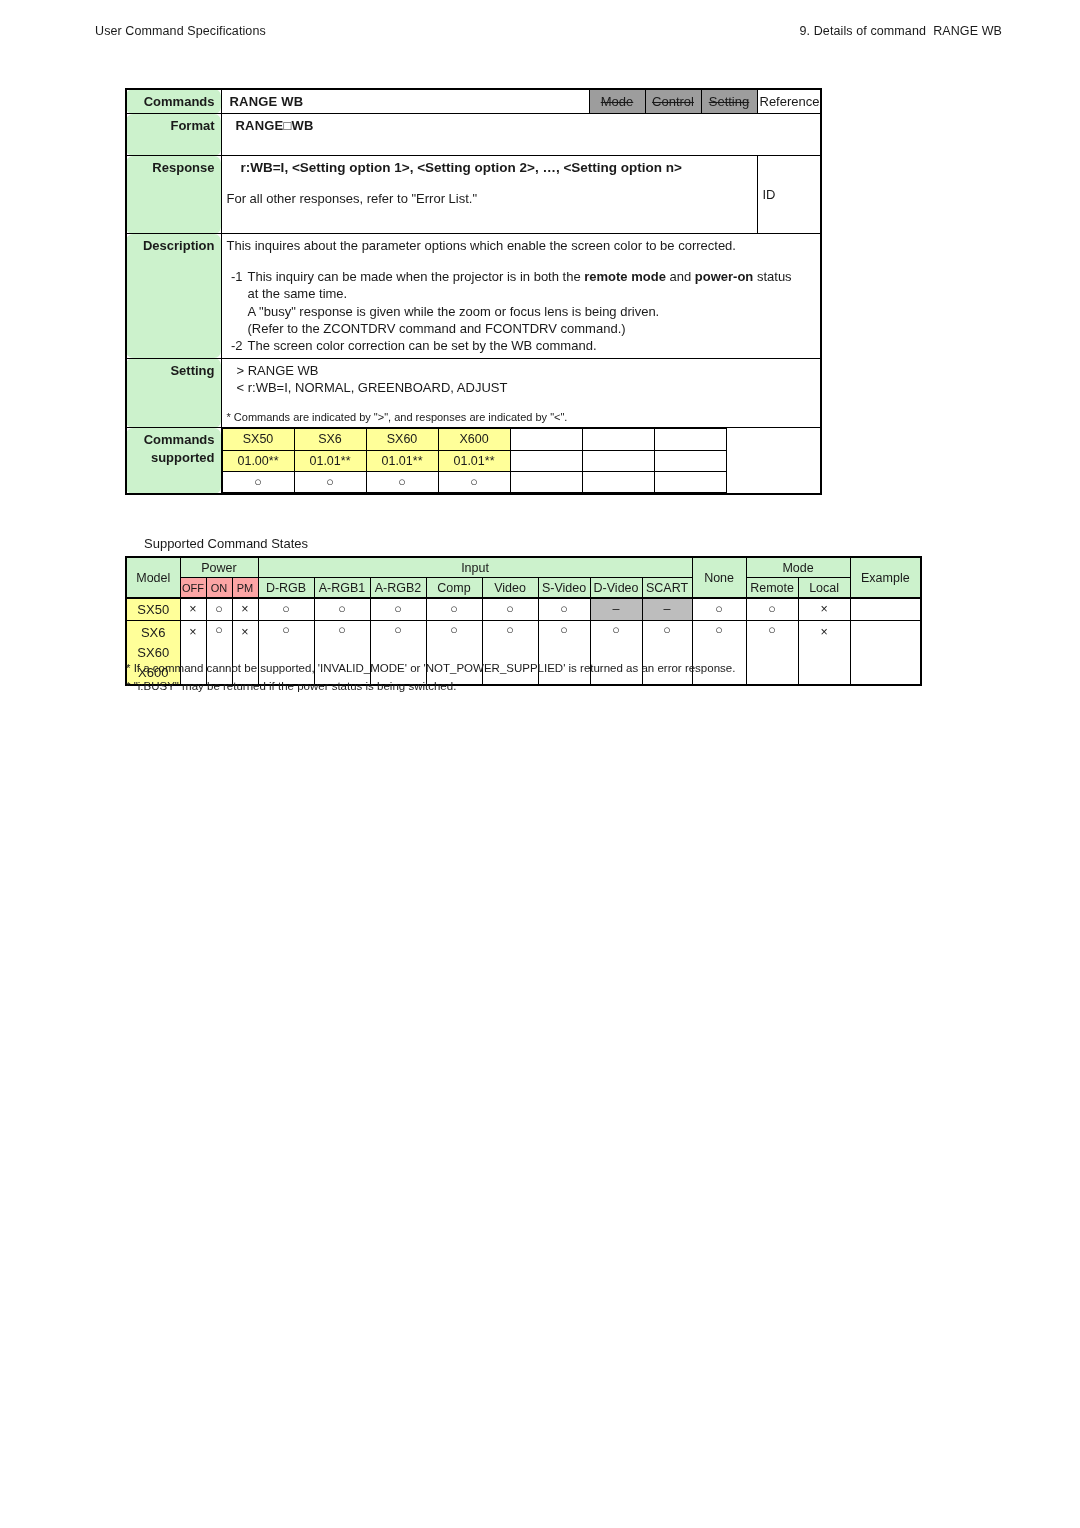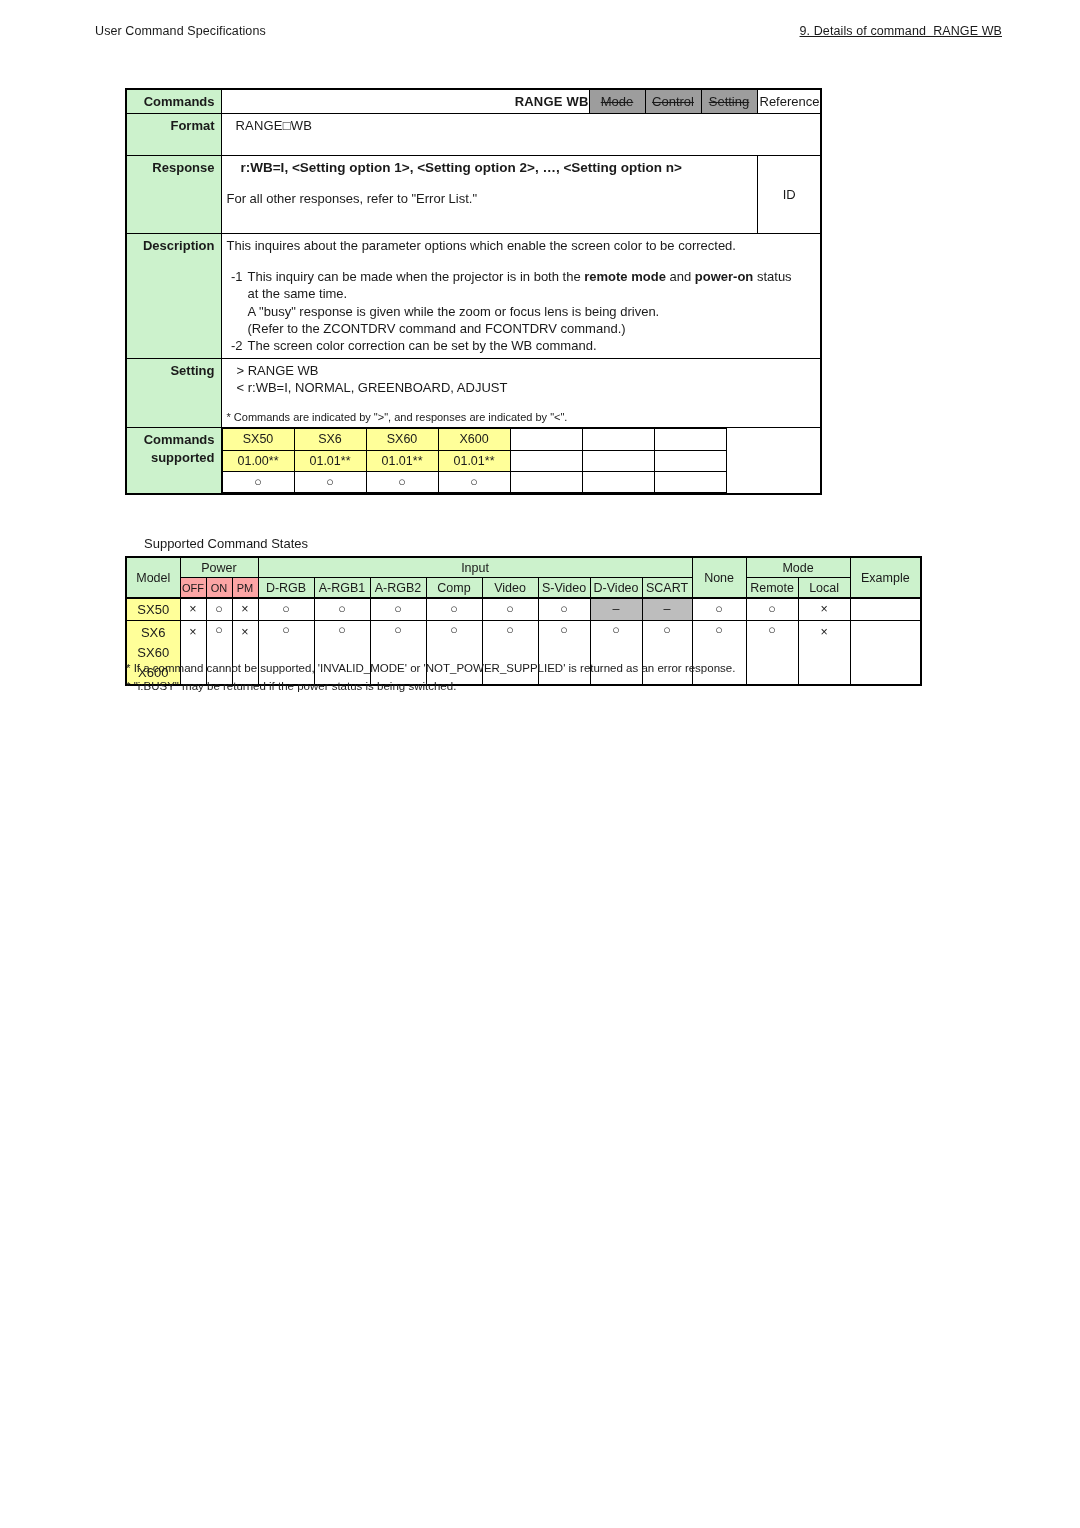--- a/index.html
+++ b/index.html
@@ -8,21 +8,21 @@
     background:#ffffff;
     font-family:"Liberation Sans", sans-serif;
     color:#1a1a1a;
     -webkit-font-smoothing:antialiased;
   }
   .page{position:relative;width:1036px;height:1528px;overflow:hidden;}
 
   
   .runhead{position:absolute;top:24px;left:0;width:1080px;height:18px;}
   .runhead .left{position:absolute;left:95px;top:0;font-size:12.5px;letter-spacing:.1px;}
-  .runhead .right{position:absolute;right:78px;top:0;font-size:12.5px;letter-spacing:.1px;white-space:pre;text-decoration:underline;}
+  .runhead .right{position:absolute;right:78px;top:0;font-size:12.5px;letter-spacing:.1px;white-space:pre;}
 
   
   .cmdtable{
     position:absolute;left:125px;top:88px;width:695px;
     border-collapse:collapse;table-layout:fixed;
     border:2.5px solid #000;
   }
   .cmdtable td{
     border:1px solid #000;
     vertical-align:top;
@@ -31,38 +31,39 @@
     line-height:1.34;
     background:#ffffff;
   }
   .lbl{
     background:#ccf2cc !important;
     font-weight:bold;
     text-align:right;
     padding-right:6px !important;
     font-size:13.5px;
     white-space:nowrap;
+    border-radius:7px;
   }
   .title-cell{
     font-size:24px;font-weight:bold;letter-spacing:.2px;
-    padding:2px 0 2px 8px !important;vertical-align:middle !important;text-align:right;
+    padding:2px 0 2px 8px !important;vertical-align:middle !important;
   }
   .modecell{
     background:#9d9d9d !important;
     text-align:center;vertical-align:middle !important;
     font-size:13px;padding:3px 2px !important;
     text-decoration:line-through;
     text-decoration-thickness:1.4px;
   }
   .refcell{
     background:#ffffff !important;text-align:center;
     vertical-align:middle !important;font-size:13px;padding:3px 2px !important;
   }
-  .idcell{text-align:center;vertical-align:middle !important;font-size:13px;}
-  .fmt{font-weight:normal;font-size:13.5px;padding-left:14px !important;letter-spacing:.2px;margin-top:48px;}
+  .idcell{text-align:left;vertical-align:middle !important;font-size:13px;}
+  .fmt{font-weight:bold;font-size:13.5px;padding-left:14px !important;letter-spacing:.2px;margin-top:48px;}
   .resp1{font-weight:bold;font-size:13.5px;padding-left:14px !important;}
   .small-note{font-size:11px;}
 
   .desc-list{margin:0;padding:0;}
   .desc-item{display:flex;}
   .desc-item .num{width:16px;flex:0 0 16px;text-align:right;padding-right:5px;}
   .desc-item .txt{flex:1;}
   .blankline{height:13px;}
 
   

